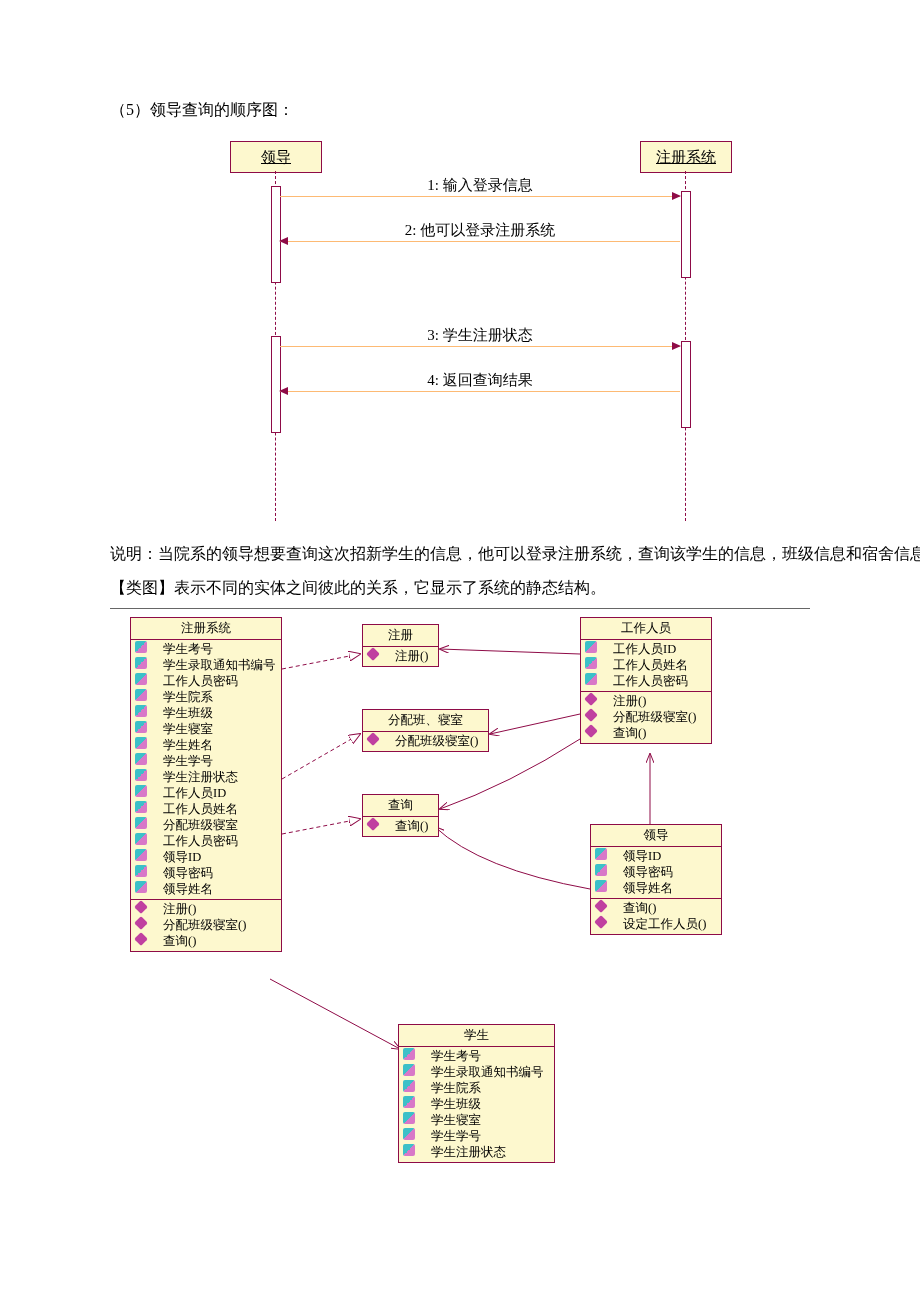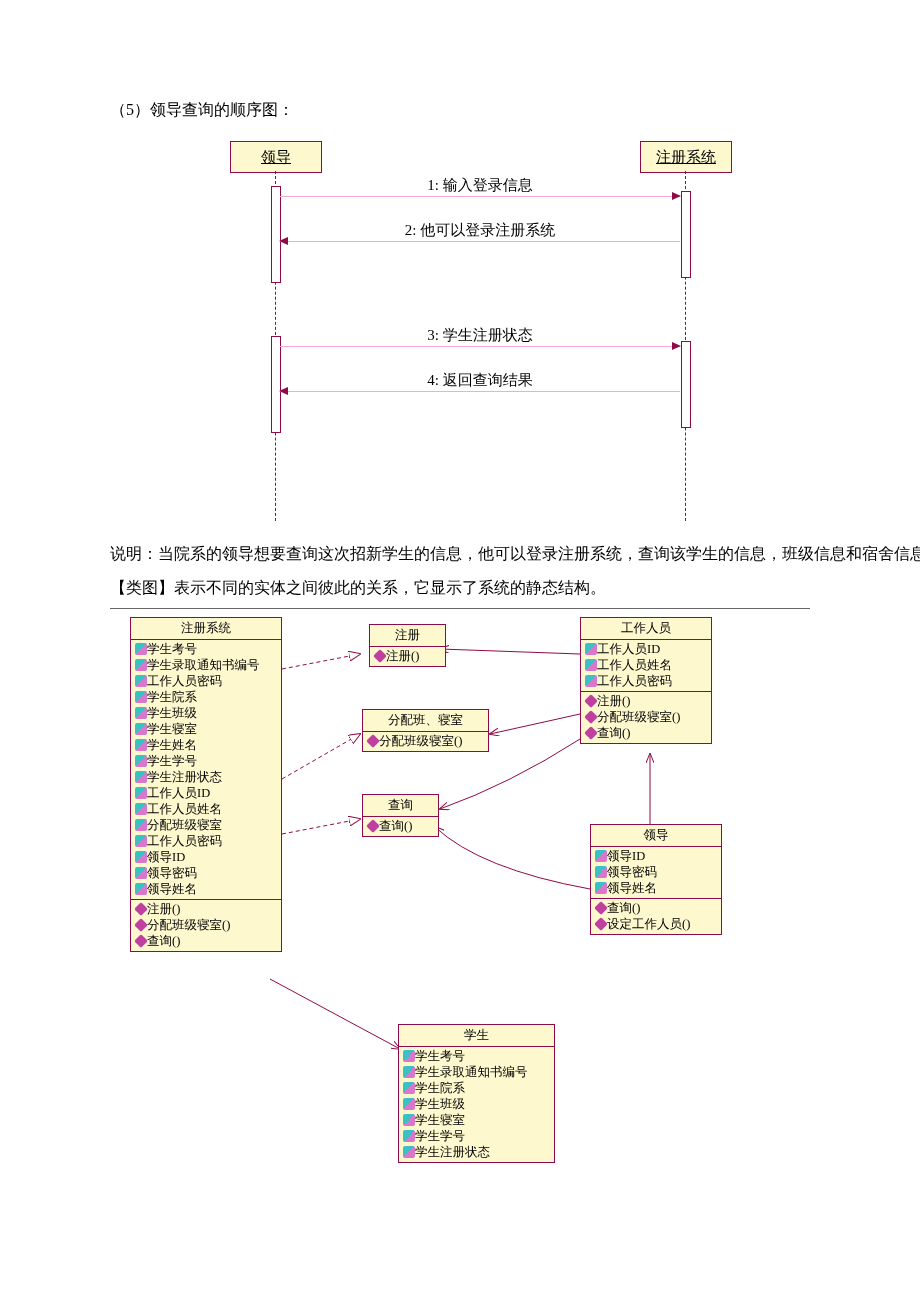--- a/index.html
+++ b/index.html
@@ -2,31 +2,31 @@
 <html><head>
 <meta charset="utf-8">
 <style>
 body{margin:0;padding:0;background:#fff;font-family:"SimSun","宋体",serif;font-size:16px;color:#000}
 .page{width:920px;margin:0 auto;padding:100px 110px 40px}
 .title-line{color:#000;margin-bottom:20px}
 .seq-diagram{margin:0 0 20px 60px;position:relative;width:590px;height:380px}
 .seq-obj{position:absolute;top:0;width:90px;height:30px;background:#fdf8ce;border:1px solid #8e0b47;text-align:center;line-height:30px;text-decoration:underline;font-size:15px}
 .seq-lifeline{position:absolute;top:30px;width:0;height:350px;border-left:1px dashed #8e0b47}
 .seq-activation{position:absolute;width:8px;background:#fff;border:1px solid #8e0b47}
-.seq-msg{position:absolute;height:1px;background:#f9a8d4}
+.seq-msg{position:absolute;height:1px;background:#fdba74}
 .seq-msg-label{position:absolute;font-size:15px;text-align:center;width:100%;top:-20px}
 .arrow-r{position:absolute;right:-1px;top:-4px;width:0;height:0;border-left:9px solid #8e0b47;border-top:4px solid transparent;border-bottom:4px solid transparent}
 .arrow-l{position:absolute;left:-1px;top:-4px;width:0;height:0;border-right:9px solid #8e0b47;border-top:4px solid transparent;border-bottom:4px solid transparent}
 .para{margin:8px 0;line-height:1.6}
 .class-diagram{position:relative;width:700px;height:620px;border-top:1px solid #666;margin-top:4px}
 .class-box{position:absolute;background:#fdf8ce;border:1px solid #8e0b47;font-size:12.5px}
 .class-title{text-align:center;padding:2px 6px;border-bottom:1px solid #8e0b47}
 .class-sect{padding:1px 4px 2px;border-bottom:1px solid #8e0b47}
 .class-sect:last-child{border-bottom:none}
-.class-row{display:flex;align-items:center;gap:0;line-height:1.28;white-space:nowrap}
+.class-row{display:flex;align-items:flex-start;gap:16px;line-height:1.28;white-space:nowrap}
 .ico{width:12px;height:12px;flex:0 0 12px;display:inline-block;position:relative}
 .ico-attr{background:linear-gradient(135deg,#3cc0c8 50%,#d878c8 50%);border-radius:2px}
 .ico-op{background:#c040a0;border-radius:2px;transform:rotate(45deg) scale(0.8)}
 svg.connections{position:absolute;top:0;left:0;width:700px;height:620px;pointer-events:none}
 </style>
 </head>
 <body>
 
 <div class="page">
   <div class="title-line">（5）领导查询的顺序图：</div>
@@ -159,21 +159,21 @@
             <span class="ico ico-op"></span>
             <span>分配班级寝室()</span>
           </div>
           <div class="class-row">
             <span class="ico ico-op"></span>
             <span>查询()</span>
           </div>
         </div>
     </div>
 
-    <div class="class-box" style="left:259px;top:15px;width:75px">
+    <div class="class-box" style="left:252px;top:15px;width:75px">
       <div class="class-title">注册</div>
       <div class="class-sect">
           <div class="class-row">
             <span class="ico ico-op"></span>
             <span>注册()</span>
           </div>
         </div>
     </div>
 
     <div class="class-box" style="left:252px;top:100px;width:125px">

